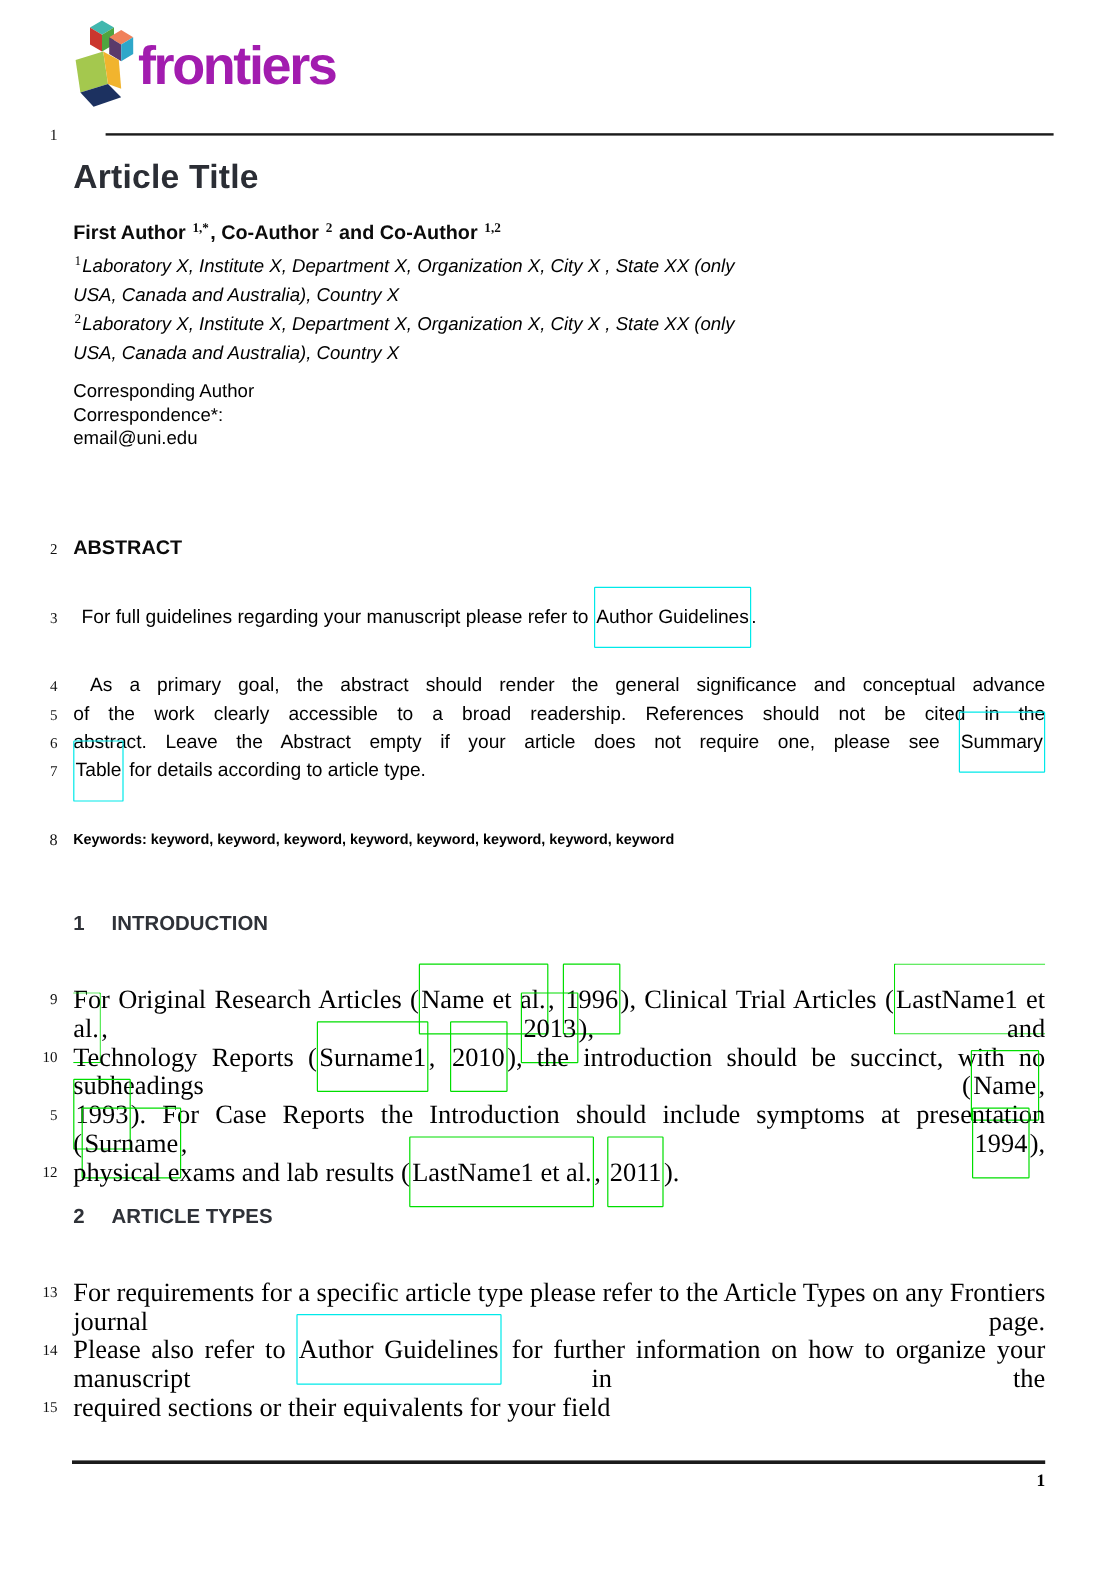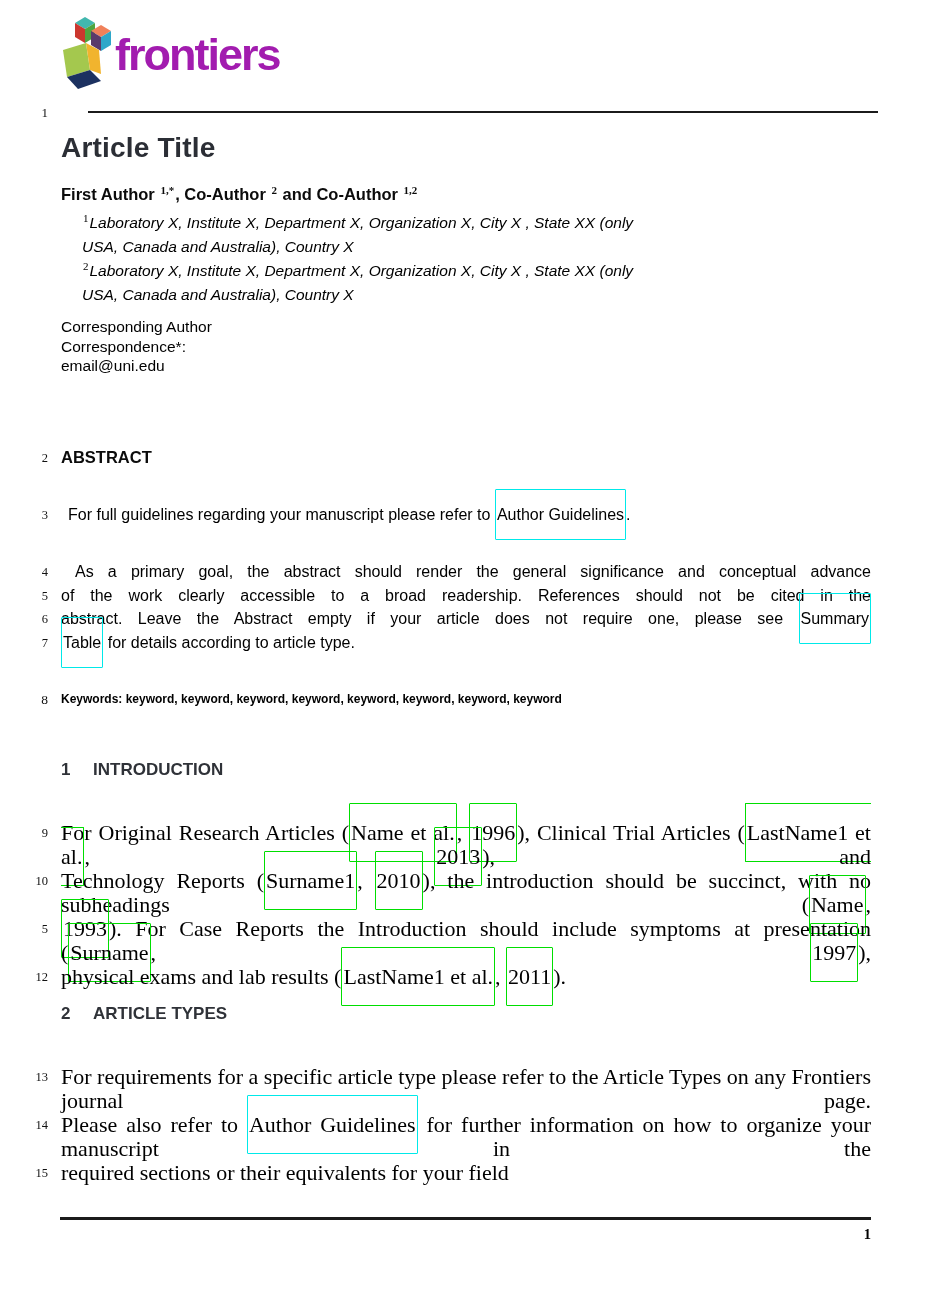--- a/index.html
+++ b/index.html
@@ -22,21 +22,21 @@
   .mast{top:104px;}
   .mast .gutter{top:1px;font-size:13px;}
   .hrule{margin-left:27px;width:790px;height:2px;background:var(--rule,#1b1b1b);margin-top:7px;}
 
   
   .title{position:absolute;left:61px;top:133px;margin:0;
          font:bold 28px/1.1 "Liberation Sans",sans-serif;color:#2b2e35;letter-spacing:.2px;}
   .authors{top:183px;}
   .authors .ltext{font-weight:bold;font-size:16.5px;line-height:22px;color:#0b0b0b;}
   .affs{top:211px;}
-  .affs .ltext{font-style:italic;font-size:15.5px;line-height:24px;margin-left:21px;}
+  .affs .ltext{font-style:italic;font-size:15.5px;line-height:24px;}
   .corr{top:317px;}
   .corr .ltext{font-size:15.5px;line-height:19.5px;}
 
   sup.sp{font-family:"Liberation Serif",serif;font-style:normal;font-size:11px;
          line-height:0;vertical-align:super;padding:0 1px;}
 
   
   .abs-head{top:448px;}
   .abs-head h2{margin:0;font:bold 16.5px/1.2 "Liberation Sans",sans-serif;color:#0b0b0b;}
   .abs-head .gutter{top:3px;}
@@ -181,21 +181,21 @@
       <div class="ln-row">
         <span class="gutter">9</span>
         <div class="ltext jst"><span>For Original Research Articles (</span><span class="lnk lg">Name et al.</span><span>, </span><span class="lnk lg">1996</span><span>), Clinical Trial Articles (</span><span class="lnk lg">LastName1 et al.</span><span>, </span><span class="lnk lg">2013</span><span>), and</span></div>
       </div>
       <div class="ln-row">
         <span class="gutter">10</span>
         <div class="ltext jst"><span>Technology Reports (</span><span class="lnk lg">Surname1</span><span>, </span><span class="lnk lg">2010</span><span>), the introduction should be succinct, with no subheadings (</span><span class="lnk lg">Name</span><span>,</span></div>
       </div>
       <div class="ln-row">
         <span class="gutter">5</span>
-        <div class="ltext jst"><span class="lnk lg">1993</span><span>). For Case Reports the Introduction should include symptoms at presentation (</span><span class="lnk lg">Surname</span><span>, </span><span class="lnk lg">1997</span><span>),</span></div>
+        <div class="ltext jst"><span class="lnk lg">1993</span><span>). For Case Reports the Introduction should include symptoms at presentation (</span><span class="lnk lg">Surname</span><span>, </span><span class="lnk lg">1994</span><span>),</span></div>
       </div>
       <div class="ln-row">
         <span class="gutter">12</span>
         <div class="ltext"><span>physical exams and lab results (</span><span class="lnk lg">LastName1 et al.</span><span>, </span><span class="lnk lg">2011</span><span>).</span></div>
       </div>
     </div>
 
   <div class="sec sec2">
     <span class="secnum">2</span><span>ARTICLE TYPES</span>
   </div>

